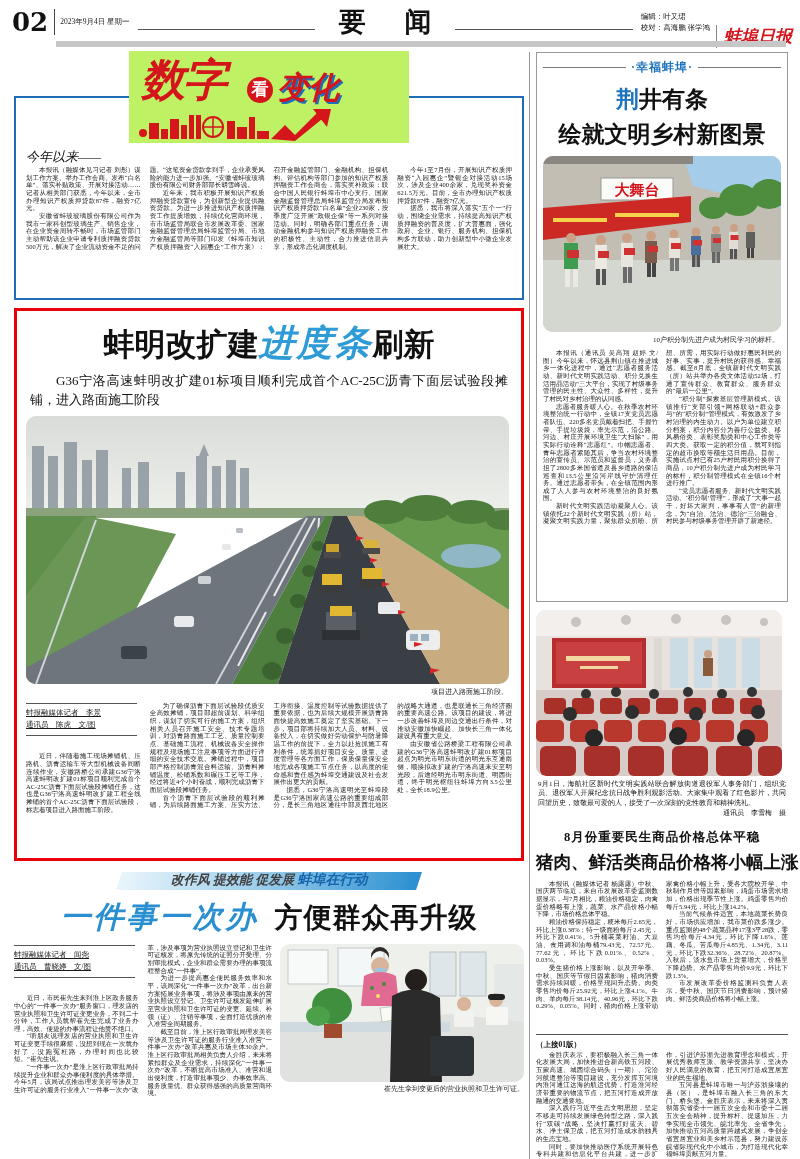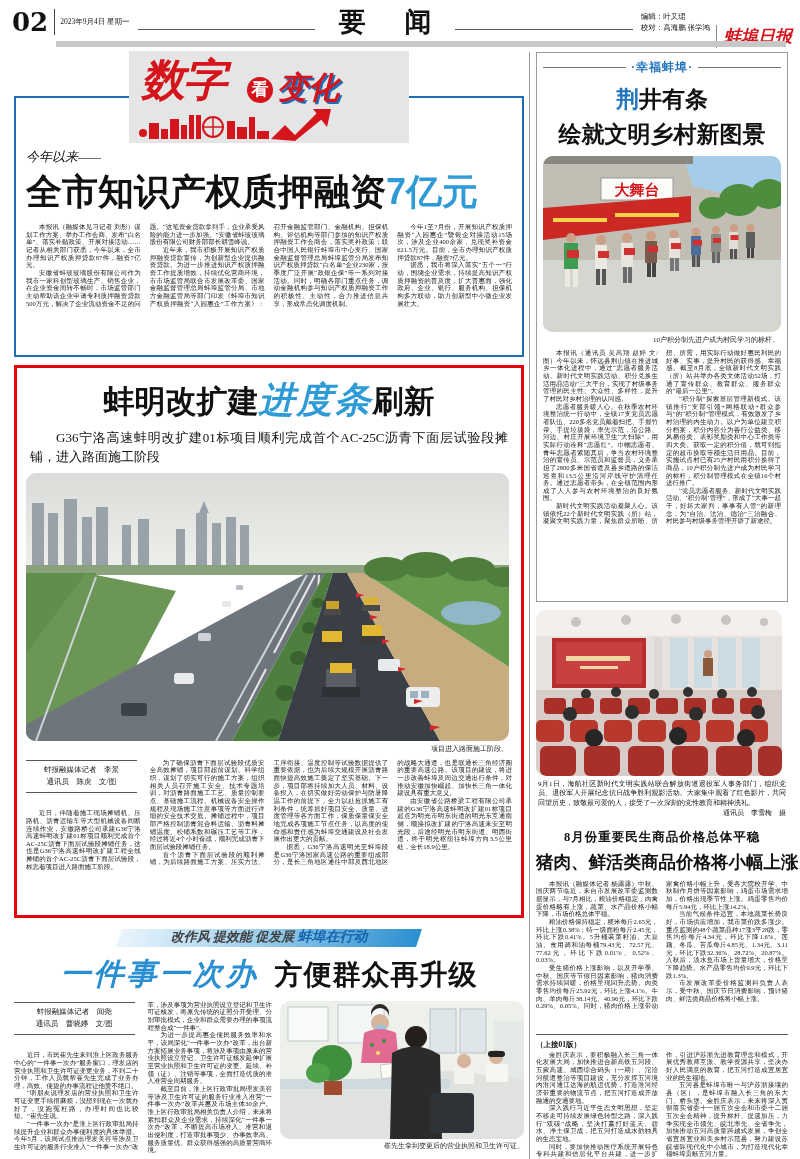--- a/index.html
+++ b/index.html
@@ -15,21 +15,21 @@
   .hdr-right{display:flex;align-items:center;gap:6px;}
   .ed-lines{font-size:7.5px;line-height:1.5;text-align:left;white-space:nowrap;}
   .masthead{color:#d5151c;font-size:17px;font-weight:bold;font-style:italic;
             font-family:"Liberation Serif",serif;border-left:1px solid #888;padding-left:7px;white-space:nowrap;margin-top:28px;}
   .graybar{position:absolute;top:41px;left:56px;width:730px;height:6px;background:#c7c7c7;}
   
   .leftcol{position:absolute;left:14px;top:50px;width:510px;}
   .rightcol{position:absolute;left:529px;top:52px;width:259px;border-left:1px solid #999;padding-left:6px;box-sizing:border-box;}
   
   .boxA{position:relative;margin-top:46px;border:2px solid #1e6db6;padding:4px 10px 6px;}
-  .logo{position:absolute;top:-47px;left:50%;transform:translateX(-50%);width:280px;height:92px;background:#e5e5e5;text-align:center;text-decoration:underline;}
+  .logo{position:absolute;top:-47px;left:50%;transform:translateX(-50%);width:280px;height:92px;background:#bef264;text-align:center;text-decoration:underline;}
   .logo-row{position:relative;height:60px;}
   .logo-shuzi{position:absolute;left:12px;top:0;font-size:44px;font-weight:bold;font-style:italic;color:#d5151c;letter-spacing:-2px;}
   .logo-kan{position:absolute;left:118px;top:26px;width:26px;height:26px;background:#d5151c;border-radius:50%;
             color:#fff;font-size:17px;font-weight:bold;line-height:26px;text-align:center;}
   .logo-bianhua{position:absolute;left:148px;top:16px;font-size:31px;font-weight:bold;font-style:italic;color:#d5151c;
                 text-shadow:2px 2px 0 #1e6db6;}
   .logo-art{position:absolute;left:6px;top:58px;}
   .kickerA{margin-top:46px;font-size:13px;font-style:italic;color:#111;}
   .headA{font-family:"Liberation Sans","DejaVu Sans",sans-serif;font-weight:bold;font-size:36px;
          letter-spacing:0px;margin:2px 0 6px;white-space:nowrap;}
@@ -39,21 +39,21 @@
   .aBody{height:126px;overflow:hidden;columns:4;column-gap:9px;}
   
   .boxB{margin-top:8px;border:3px solid #e8000b;padding:6px 9px 6px;}
   .headB{text-align:center;font-weight:bold;font-size:31px;margin:2px 0 4px;white-space:nowrap;}
   .headB .jdt{color:#2e9bd6;font-style:italic;font-size:36px;font-family:"Liberation Sans",sans-serif;letter-spacing:2px;}
   .subB{font-size:13px;line-height:1.45;text-align:justify;margin:0 4px 6px;}
   .subB p{margin:0;text-indent:2em;}
   .photo-frame{border-radius:10px;overflow:hidden;display:block;}
   .capB{font-size:7px;text-align:right;margin:3px 4px 5px 0;color:#222;}
   .byline{break-inside:avoid;border-top:1px solid #555;border-bottom:1px solid #555;
-          text-align:center;font-size:7.5px;line-height:1.7;padding:3px 0;margin:1px 4px 16px 0;}
+          font-size:7.5px;line-height:1.7;padding:3px 0;margin:1px 4px 16px 0;text-decoration:underline;}
   .bBody{height:150px;overflow:hidden;columns:4;column-gap:9px;}
   
   .banner{margin:7px auto 3px;width:300px;height:26px;position:relative;text-align:center;}
   .banner-bg{position:absolute;left:0;top:4px;width:100%;height:18px;transform:skewX(-18deg);
              background:linear-gradient(90deg,#eaf5fc 0%,#9fd0ec 45%,#2b8fd0 100%);}
   .banner-txt{position:relative;font-size:13px;font-weight:bold;font-style:italic;line-height:24px;white-space:nowrap;}
   .banner-red{color:#404040;}
   .banner-blue{color:#1565ad;font-size:14px;}
   .headC{text-align:center;margin:2px 0 6px;white-space:nowrap;}
   .headC .c-blue{color:#2a8fd0;font-weight:bold;font-style:italic;font-size:30px;letter-spacing:3px;
@@ -128,23 +128,20 @@
             <rect x="92" y="12" width="8" height="18"></rect>
               <rect x="102" y="18" width="10" height="12"></rect>
             <rect x="114" y="8" width="6" height="22"></rect>
               <rect x="122" y="22" width="12" height="8"></rect>
             <path d="M136 30 L150 16 L160 26 L186 0 L192 6 L160 32 Z"></path>
             <path d="M178 0 L196 0 L192 18 Z"></path>
           </g>
         </svg>
       </div>
       <div class="kickerA">今年以来——</div>
-      <div class="headA">
-        <span>全市知识产权质押融资</span><span class="blue">7亿元</span>
-      </div>
       <div class="bt aBody">
           <p>本报讯（融媒体见习记者 刘彤）谋划工作方案、举办工作会商、发布“白名单”、落实补贴政策、开展对接活动……记者从相关部门获悉，今年以来，全市办理知识产权质押贷款87件，融资7亿元。</p>
           <p>安徽省蚌玻玻璃股份有限公司作为我市一家科创型玻璃生产、销售企业，在企业资金周转不畅时，市场监管部门主动帮助该企业申请专利质押融资贷款500万元，解决了企业流动资金不足的问题。“这笔资金贷款拿到手，企业承受风险的能力进一步加强。”安徽省蚌玻玻璃股份有限公司财务部部长胡雪峰说。</p>
           <p>近年来，我市积极开展知识产权质押融资贷款宣传，为创新型企业提供融资贷款。为进一步推进知识产权质押融资工作提质增效，持续优化营商环境，市市场监管局联合市发展改革委、国家金融监督管理总局蚌埠监管分局、市地方金融监管局等部门印发《蚌埠市知识产权质押融资“入园惠企”工作方案》：召开金融监管部门、金融机构、担保机构、评估机构等部门参加的知识产权质押融资工作会商会，落实奖补政策；联合中国人民银行蚌埠市中心支行、国家金融监督管理总局蚌埠监管分局发布知识产权质押贷款“白名单”企业230家，按季度广泛开展“政银企保”等一系列对接活动。同时，明确各部门重点任务，调动金融机构参与知识产权质押融资工作的积极性、主动性，合力推进信息共享，形成常态化调度机制。</p>
           <p>今年1至7月份，开展知识产权质押融资“入园惠企”暨银企对接活动15场次，涉及企业400余家，兑现奖补资金621.5万元。目前，全市办理知识产权质押贷款87件，融资7亿元。</p>
           <p>据悉，我市将深入落实“五个一”行动，围绕企业需求，持续提高知识产权质押融资的普及度，扩大普惠面，强化政府、企业、银行、服务机构、担保机构多方联动，助力创新型中小微企业发展壮大。</p>
         </div>
     </div>
 
     <div class="boxB">

